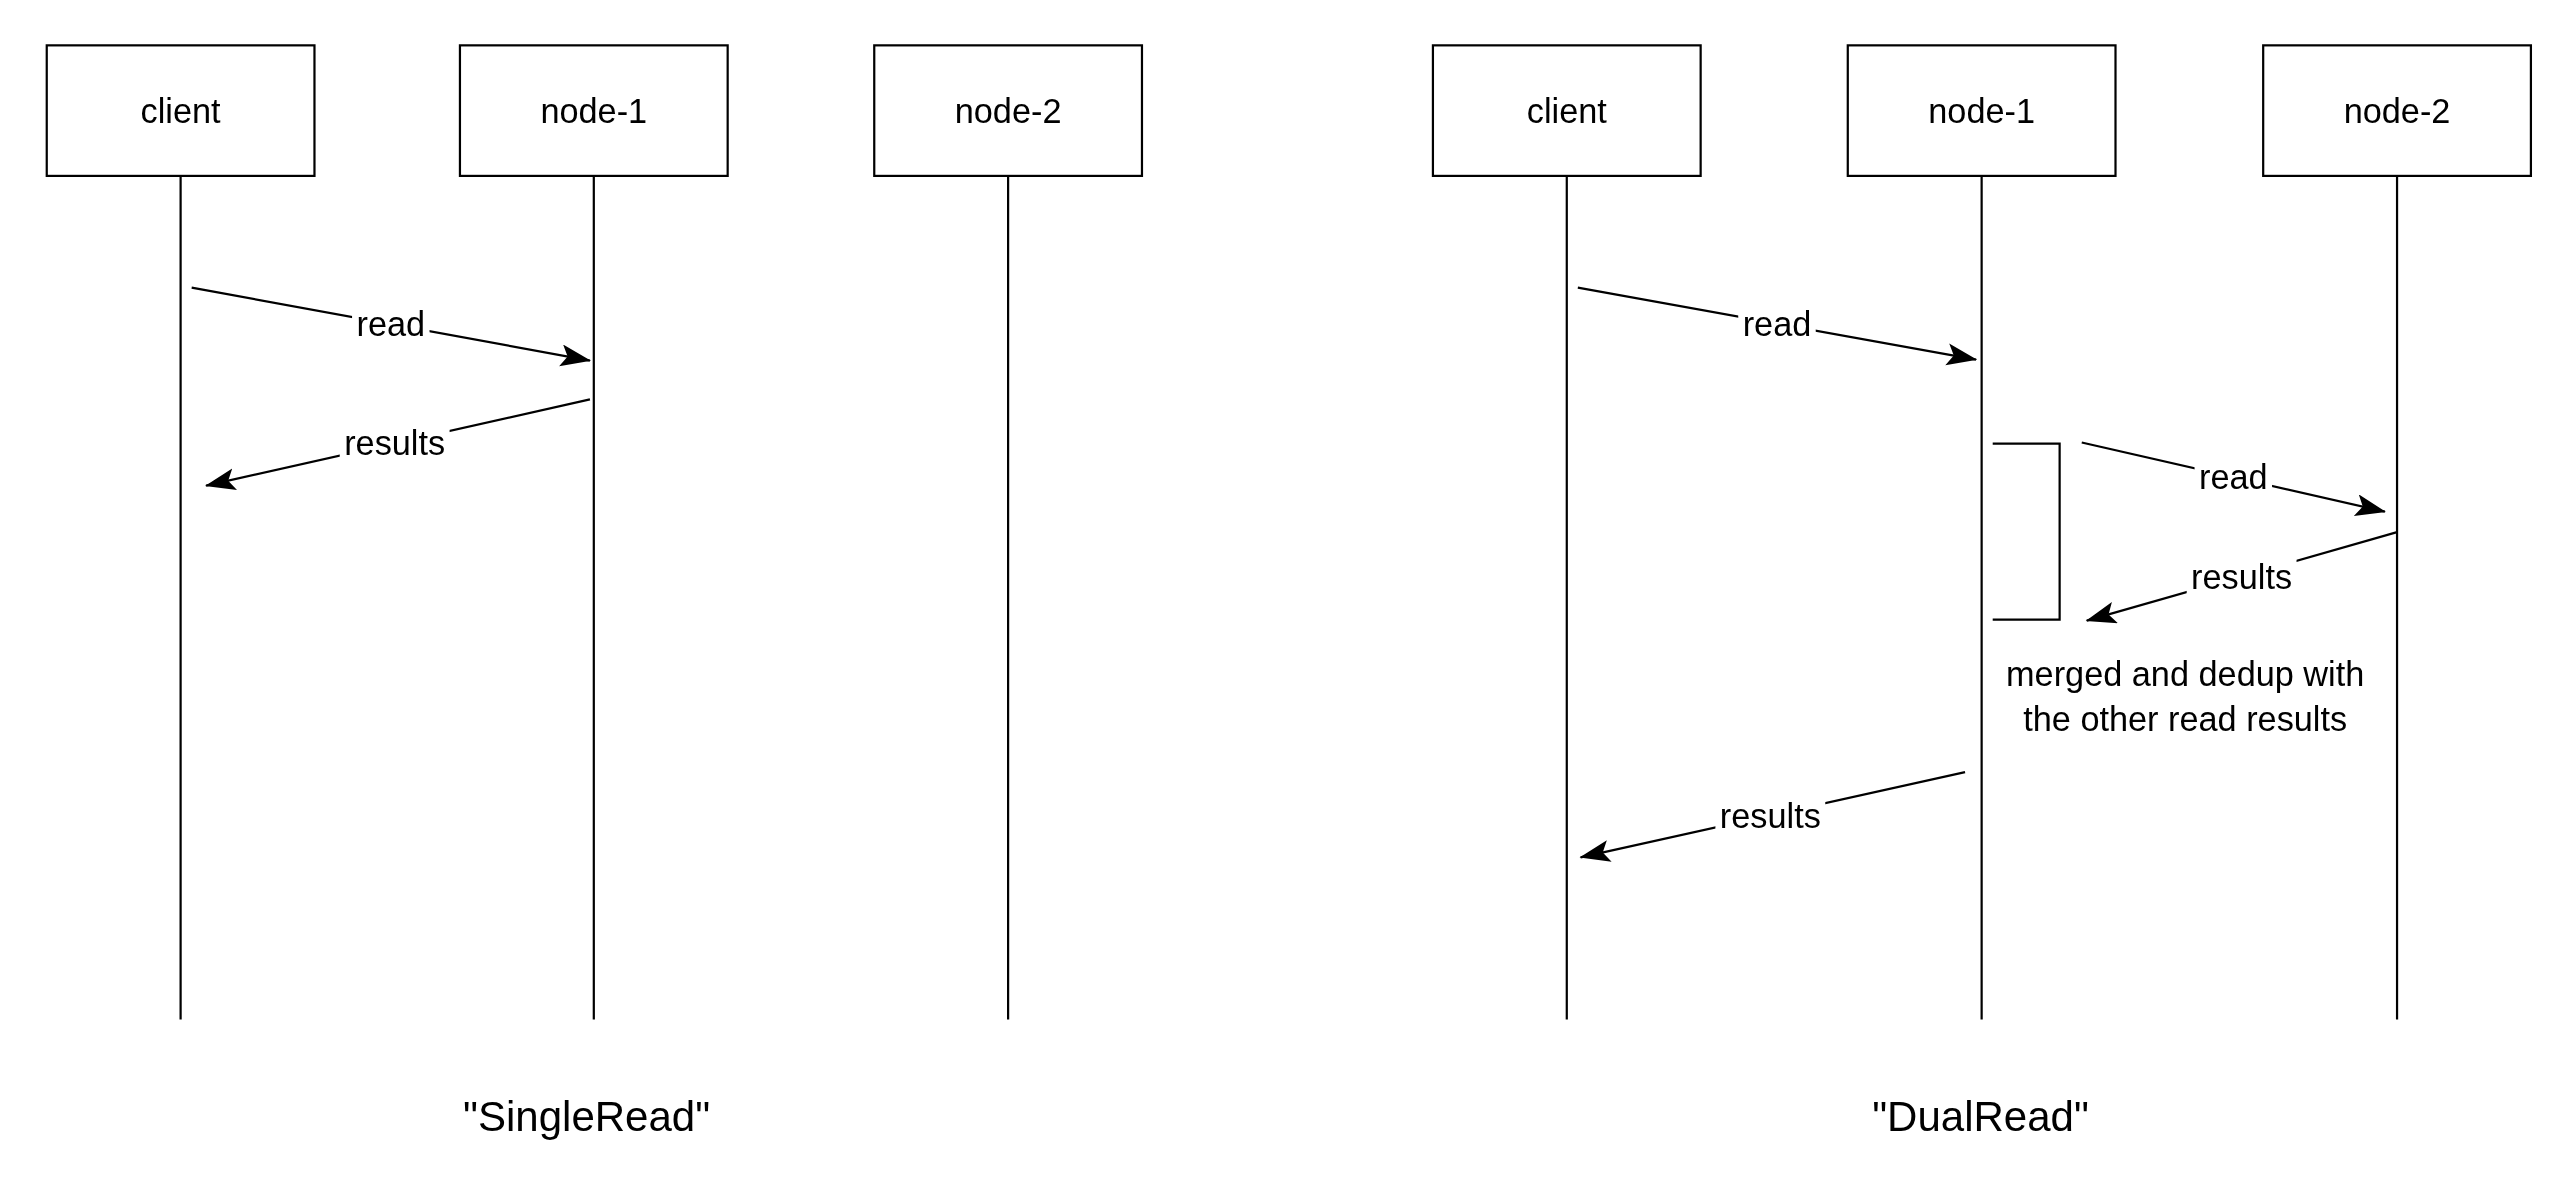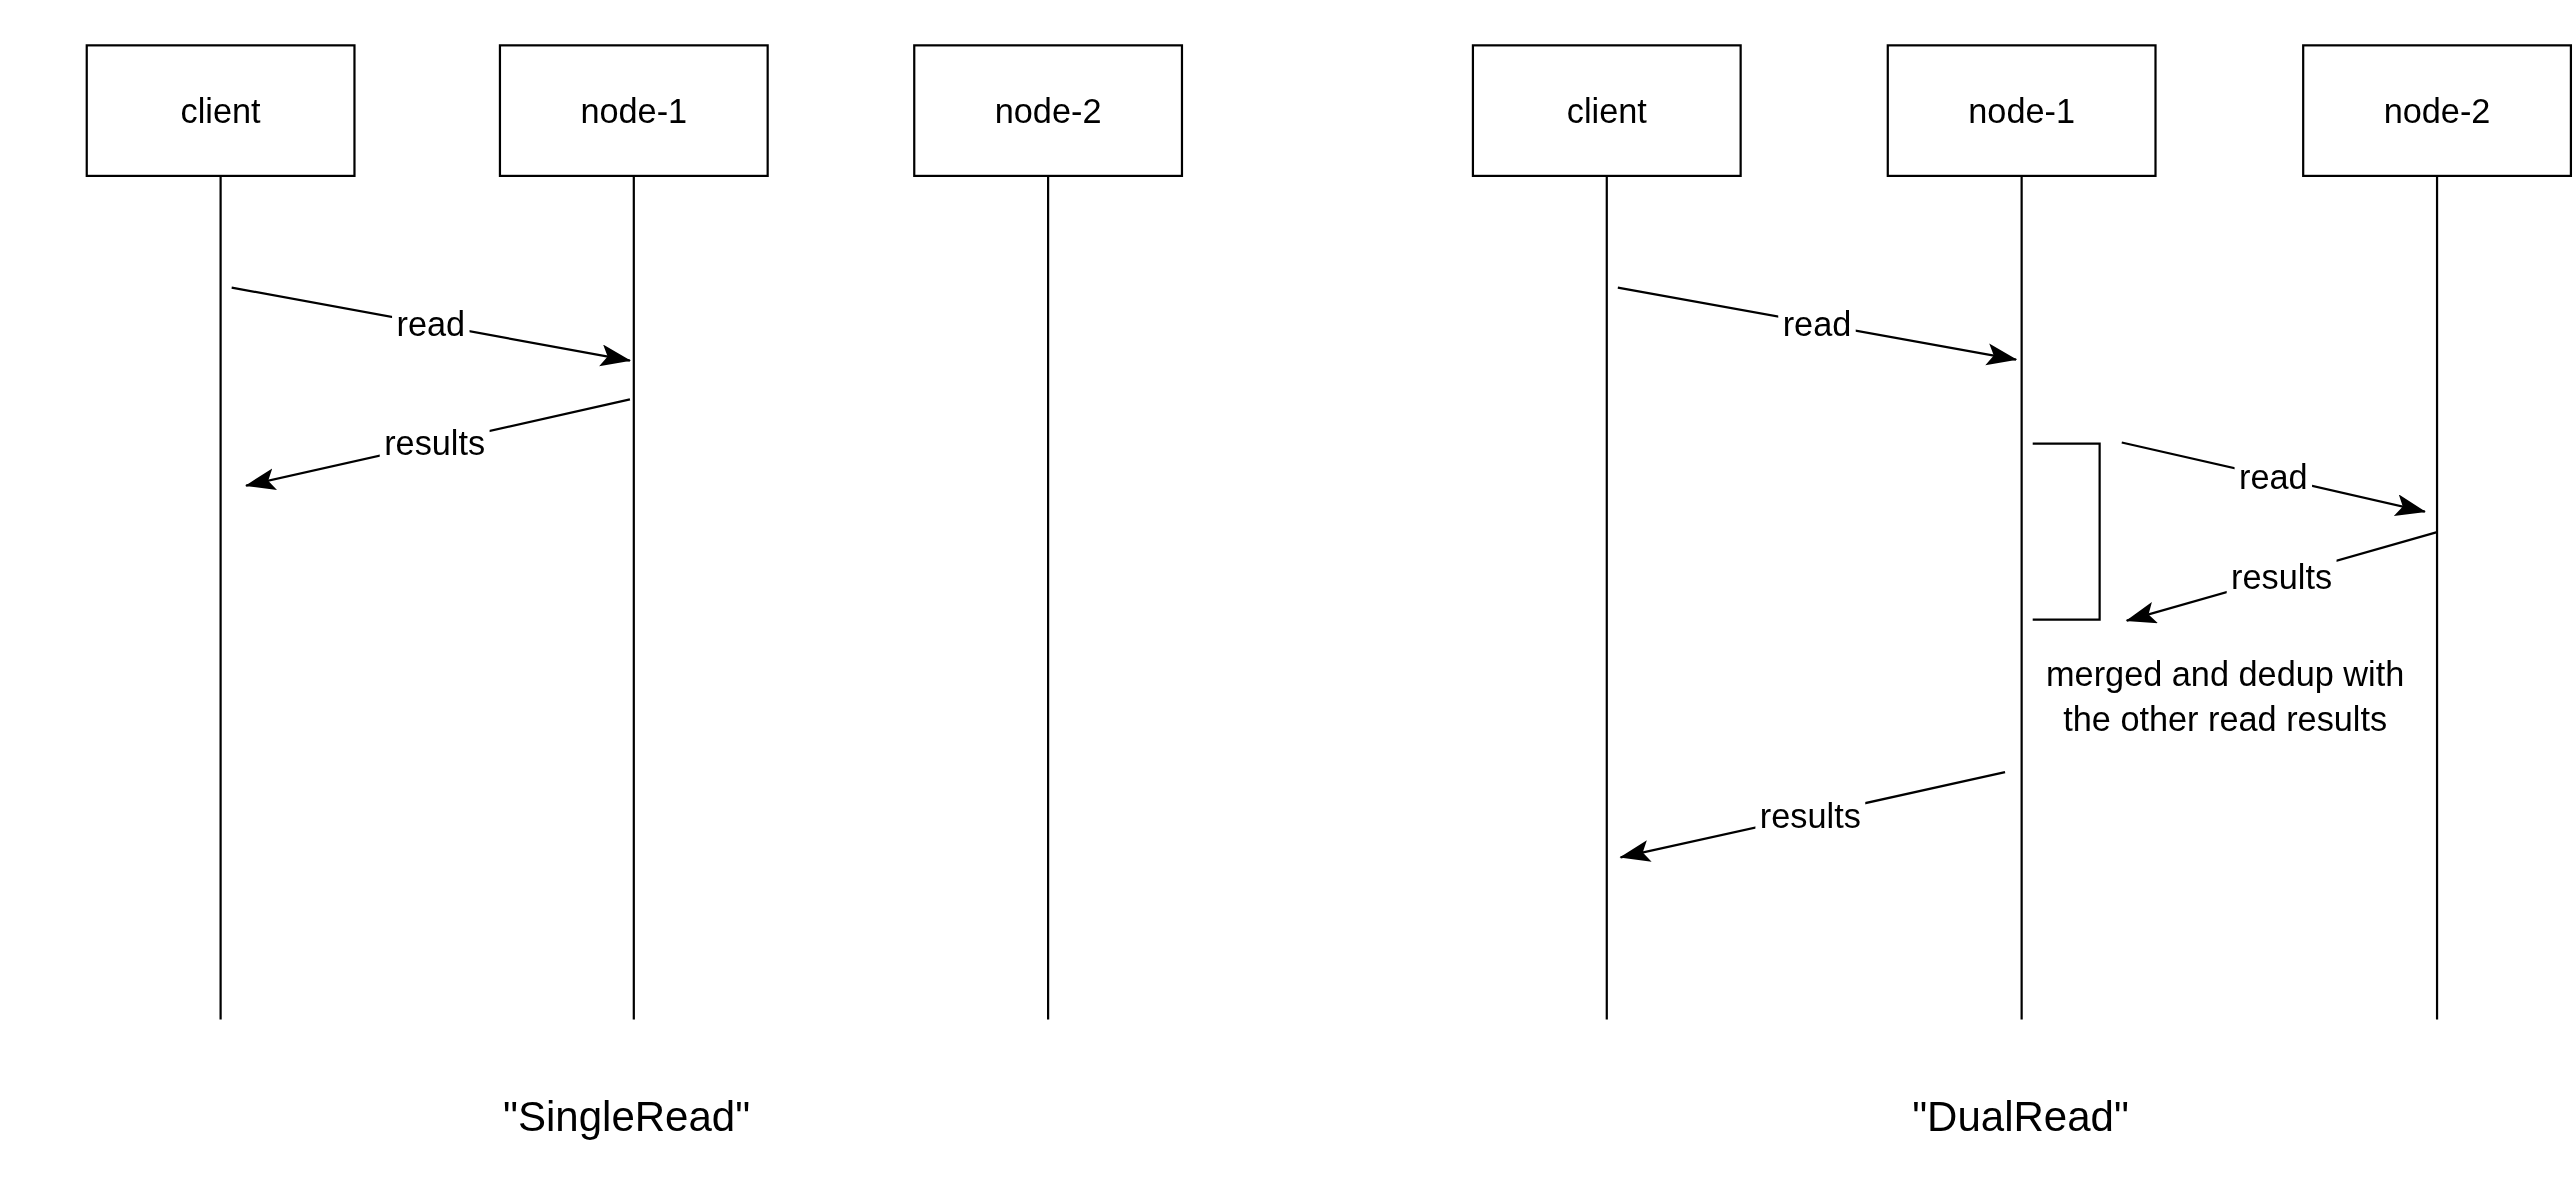--- a/index.html
+++ b/index.html
@@ -1,17 +1,17 @@
 <!DOCTYPE html>
 <html style="--stroke: #000000; --bg: #ffffff;font-size:8.9px"><head>
 <meta charset="utf-8">
 <style>
   :root { --stroke:#000000; --bg:#ffffff; }
   html,body { margin:0; padding:0; background:var(--bg); }
-  .canvas-wrap { width:2537px; height:1197px; background:var(--bg);margin-left:40px; }
+  .canvas-wrap { width:2537px; height:1197px; background:var(--bg); }
   svg { display:block; }
   .shape    { fill:none; stroke:var(--stroke); stroke-width:4; }
   .lifeline { stroke:var(--stroke); stroke-width:4; }
   .arrow    { stroke:var(--stroke); stroke-width:4; fill:none; }
   .ah       { fill:var(--stroke); stroke:none; }
   text {
     font-family:"Liberation Sans", sans-serif;
     fill:var(--stroke);
     text-anchor:middle;
   }

